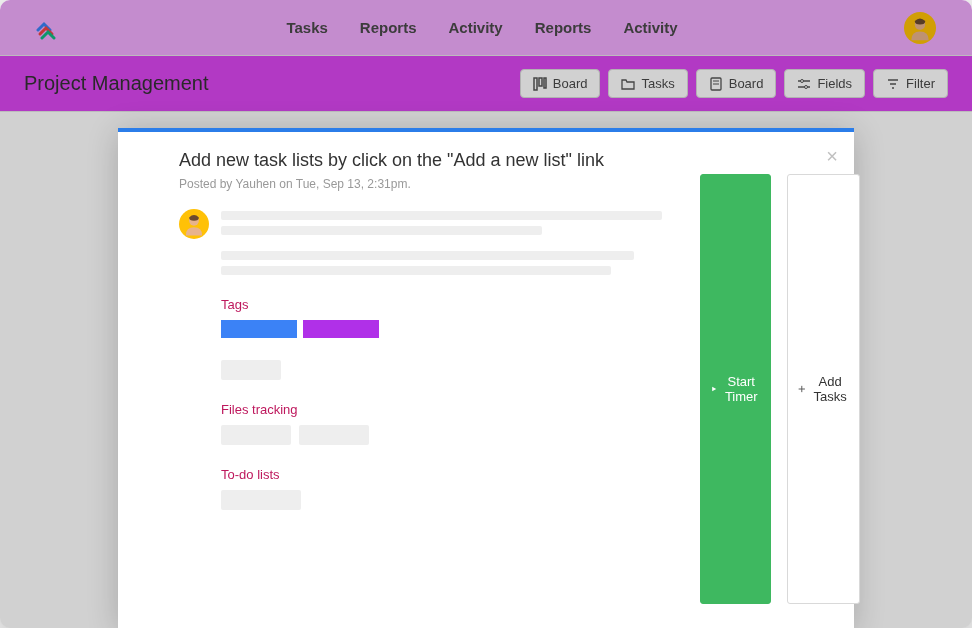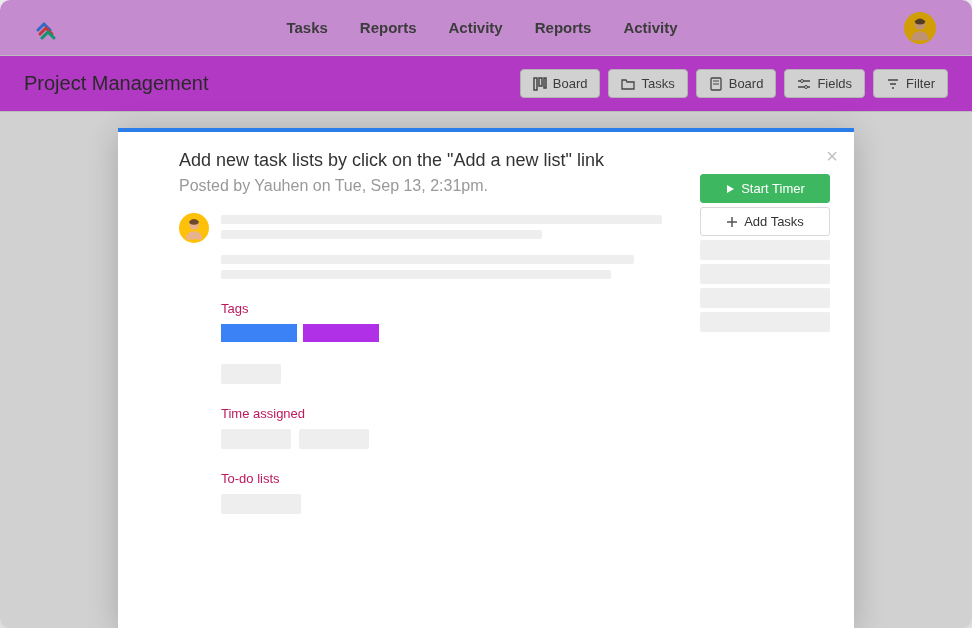--- a/index.html
+++ b/index.html
@@ -126,31 +126,31 @@
   line-height: 1;
 }
 .modal-left {
   flex: 1;
   margin-left: 37px;
 }
 .modal-right {
   width: 130px;
   padding-top: 24px;
   display: flex;
-  flex-direction: column;
-  gap: 4px;
+  flex-direction: row;
+  gap: 16px;
 }
 .modal-title {
   font-size: 18px;
   font-weight: 400;
   color: #333;
   margin-bottom: 6px;
 }
 .modal-meta {
-  font-size: 16px;
+  font-size: 12px;
   color: #999;
   margin-bottom: 18px;
 }
 .content-row {
   display: flex;
   gap: 12px;
 }
 .avatar-tiny {
   width: 30px;
   height: 30px;
@@ -324,21 +324,21 @@
             <div class="tag tag-blue"></div>
             <div class="tag tag-purple"></div>
           </div>
         </div>
 
         <div class="section">
           <div class="placeholder-box" style="width:60px;height:20px"></div>
         </div>
 
         <div class="section">
-          <div class="section-label">Time assigned</div>
+          <div class="section-label">Files tracking</div>
           <div style="display:flex;gap:8px">
             <div class="placeholder-box" style="width:70px;height:20px"></div>
             <div class="placeholder-box" style="width:70px;height:20px"></div>
           </div>
         </div>
 
         <div class="section">
           <div class="section-label">To-do lists</div>
           <div class="placeholder-box" style="width:80px;height:20px"></div>
         </div>

